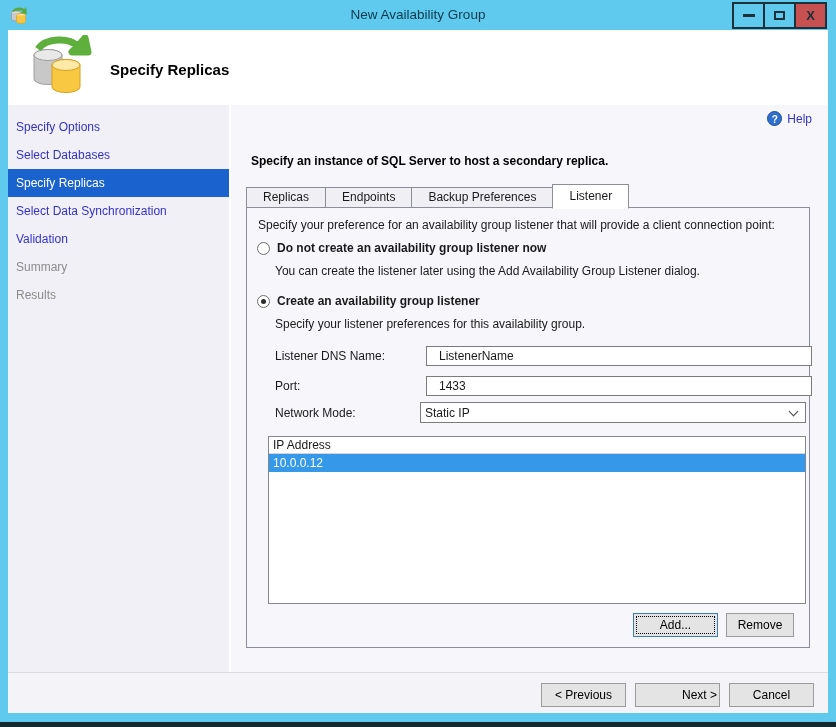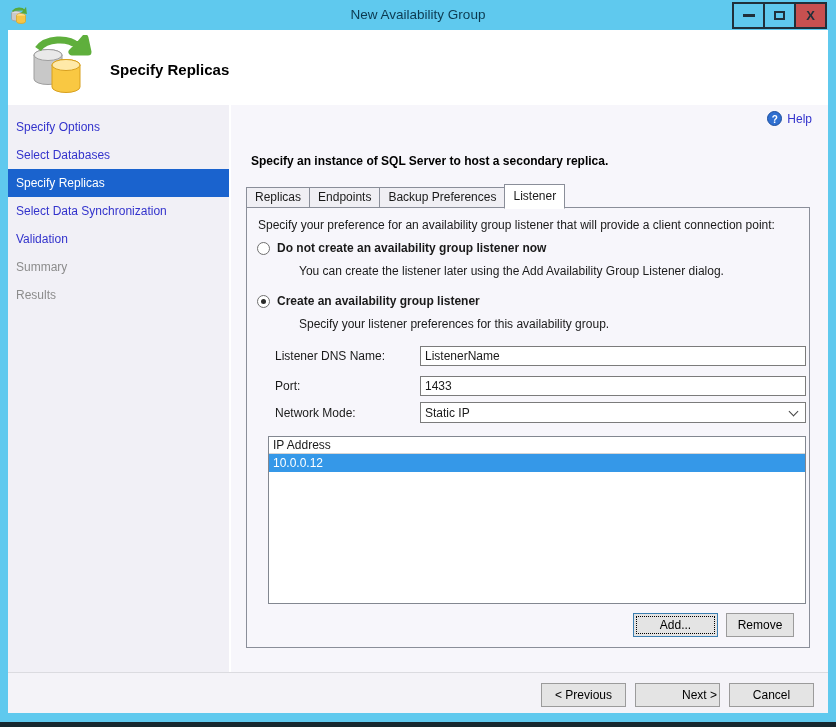--- a/index.html
+++ b/index.html
@@ -56,21 +56,21 @@
   }
   .help-icon {
     width:15px; height:15px; border-radius:50%; background:#2F6FD0;
     color:#fff; font-weight:bold; font-size:10px; text-align:center; line-height:15px;
     margin-right:5px; border:1px solid #1C4E9E;
   }
   .instruction { position:absolute; left:20px; top:49px; font-weight:bold; color:#000; }
   
   .tabstrip { position:absolute; left:15px; top:72px; height:31px; display:flex; align-items:flex-end; z-index:2; }
   .tab {
-    border:1px solid #8A8E99; background:#F0EFF4; padding:0 8px;
+    border:1px solid #8A8E99; background:#F0EFF4; padding:0 16px;
     height:21px; line-height:19px; margin-right:-1px; cursor:pointer; white-space:nowrap;
   }
   .tab.active {
     background:#FFFFFF; height:25px; line-height:22px; margin-bottom:-1px;
     border-bottom:1px solid #FFFFFF; z-index:3; position:relative;
   }
   
   .panel {
     position:absolute; left:15px; top:102px; width:564px; height:441px;
     border:1px solid #8A8E99; background:#F7F6FB; z-index:1;
@@ -79,26 +79,26 @@
   .radio-row { position:absolute; display:flex; align-items:center; }
   .radio {
     width:13px; height:13px; border:1px solid #707070; border-radius:50%;
     background:#FFFFFF; margin-right:7px; position:relative; cursor:pointer; flex:0 0 13px;
   }
   .radio.checked::after {
     content:""; position:absolute; left:3px; top:3px; width:5px; height:5px;
     border-radius:50%; background:#2B2B2B;
   }
   .radio-label { font-weight:bold; cursor:pointer; }
-  .radio-desc { position:absolute; left:28px;margin-left:24px; }
+  .radio-desc { position:absolute; left:28px; }
   
   .field-label { position:absolute; left:28px; height:20px; line-height:20px; }
   .txt {
-    position:absolute; left:173px; width:386px; height:20px;
-    border:1px solid #7B7B7B; background:#fff; padding:1px 4px;
+    position:absolute; left:179px; width:386px; height:20px;
+    border:1px solid #7B7B7B; background:#fff; padding:1px 12px;
     font-family:"Liberation Sans", sans-serif; font-size:12px; color:#1a1a1a;
   }
   .select {
     position:absolute; left:173px; width:386px; height:21px;
     border:1px solid #7B7B7B; background:#fff; display:flex; align-items:center;
     padding-left:4px; cursor:pointer;
   }
   .chevron {
     position:absolute; right:8px; top:5px; width:7px; height:7px;
     border-right:1.5px solid #444; border-bottom:1.5px solid #444;

